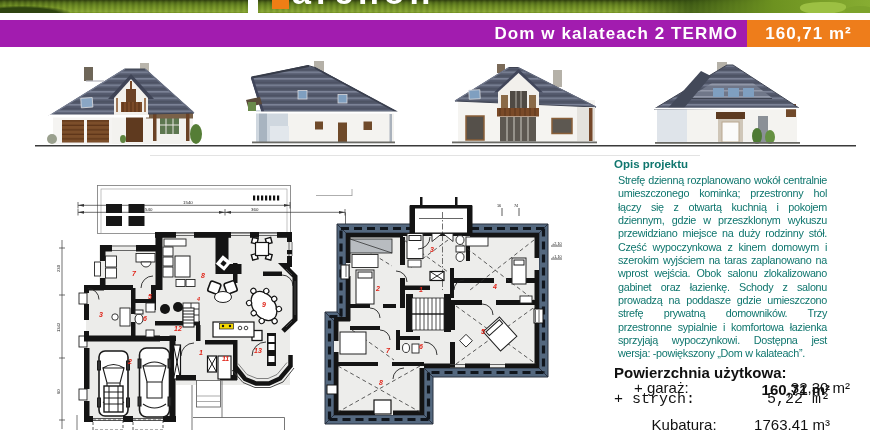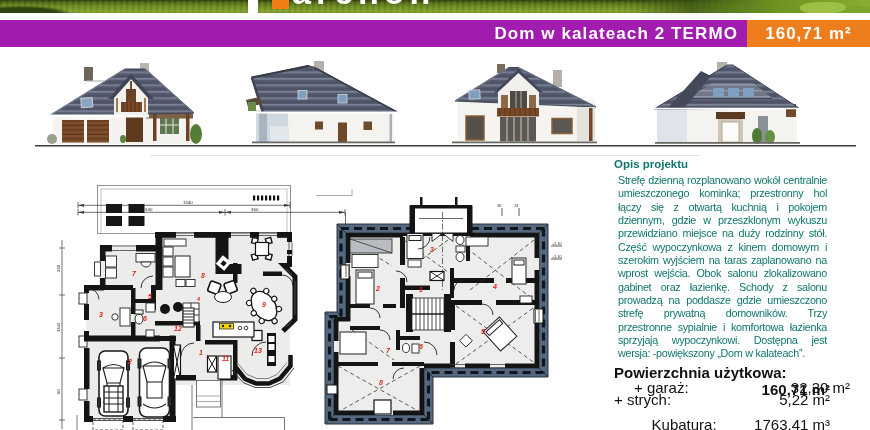--- a/index.html
+++ b/index.html
@@ -858,14 +858,14 @@
 </g>
 </svg>
 
 <div id="opis">
 <h3>Opis projektu</h3>
 <p>Strefę dzienną rozplanowano wokół centralnie umieszczonego kominka; przestronny hol łączy się z otwartą kuchnią i pokojem dziennym, gdzie w przeszklonym wykuszu przewidziano miejsce na duży rodzinny stół. Część wypoczynkowa z kinem domowym i szerokim wyjściem na taras zaplanowano na wprost wejścia. Obok salonu zlokalizowano gabinet oraz łazienkę. Schody z salonu prowadzą na poddasze gdzie umieszczono strefę prywatną domowników. Trzy przestronne sypialnie i komfortowa łazienka sprzyjają wypoczynkowi. Dostępna jest wersja: -powiększony „Dom w kalateach”.</p>
 </div>
 
 <div class="row" style="top:364px;"><b>Powierzchnia użytkowa:</b><span class="v"><b>160,71 m²</b></span></div>
 <div class="row" style="top:378.5px;margin-left:20px;">+ garaż:<span class="v">32,30 m²</span></div>
-<div class="row" style="top:390.5px;">+ strych:<span class="v">5,22 m²</span></div>
+<div class="row" style="top:390.5px;font-family:Liberation Mono, monospace;">+ strych:<span class="v">5,22 m²</span></div>
 <div class="row" style="top:416px;text-align:center;">Kubatura:<span class="v">1763.41 m³</span></div>
 
 </body></html>

